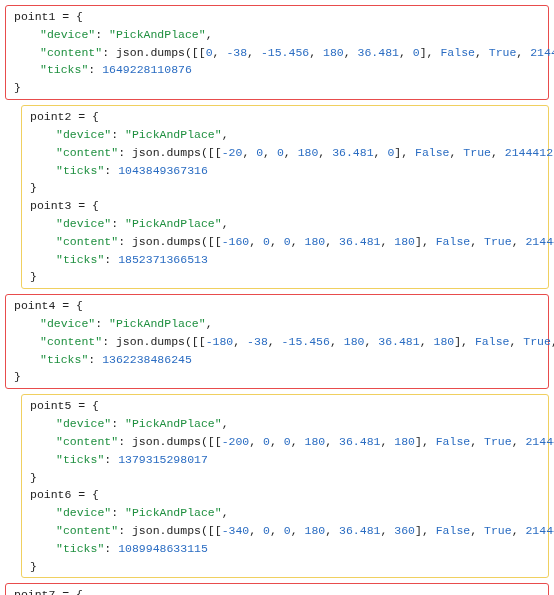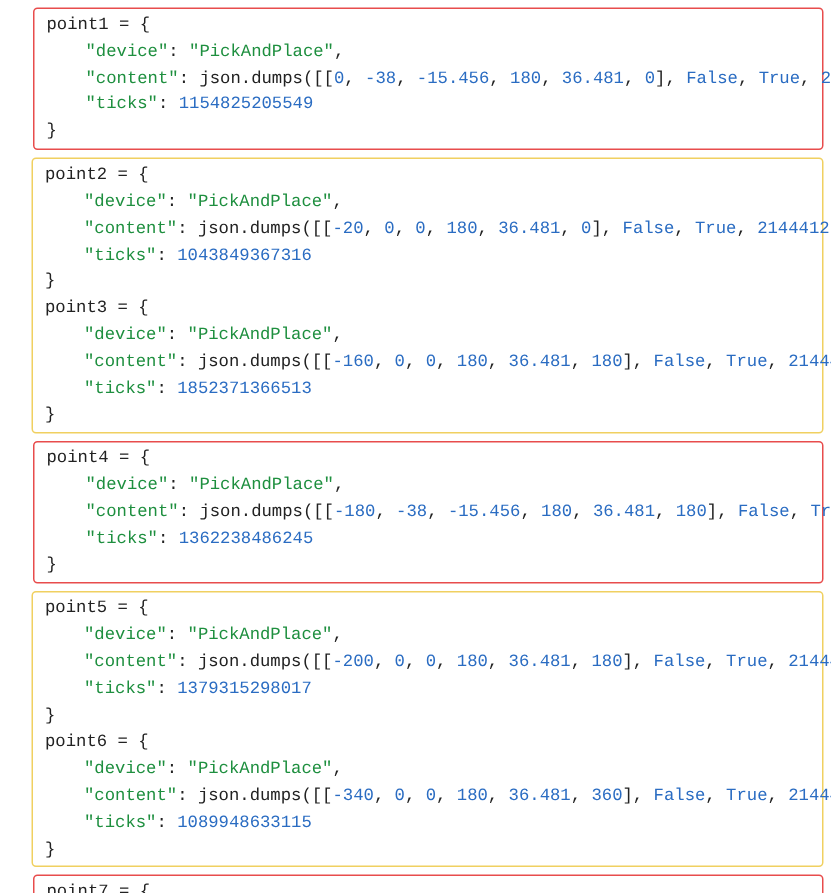--- a/index.html
+++ b/index.html
@@ -11,40 +11,40 @@
       color: #222;
       padding: 5px;
       width: 554px;
     }
     .block {
       border: 1px solid;
       border-radius: 3px;
       padding: 2px 4px 2px 8px;
       margin-bottom: 5px;
     }
-    .red { border-color: #e84c4c; margin-left: 17px; }
+    .red { border-color: #e84c4c; }
     .yellow { border-color: #f0d060; margin-left: 16px; }
     .line { white-space: pre; }
     .indent { padding-left: 26px; }
     .key { color: #1e8f3f; }
     .str { color: #1e8f3f; }
     .num { color: #2a6cc2; }
     .bool { color: #2a6cc2; }
     .plain { color: #222; }
     .punct { color: #222; }
   </style>
 </head>
 <body>
 
 <div id="root">
     <div class="block red">
       <div class="line"><span class="plain">point1 </span><span class="punct">= {</span></div>
       <div class="line indent"><span class="key">"device"</span><span class="punct">: </span><span class="str">"PickAndPlace"</span><span class="punct">,</span></div>
       <div class="line indent"><span class="key">"content"</span><span class="punct">: json.dumps([[</span><span class="num">0</span><span class="punct">, </span><span class="num">-38</span><span class="punct">, </span><span class="num">-15.456</span><span class="punct">, </span><span class="num">180</span><span class="punct">, </span><span class="num">36.481</span><span class="punct">, </span><span class="num">0</span><span class="punct">], </span><span class="bool">False</span><span class="punct">, </span><span class="bool">True</span><span class="punct">, </span><span class="num">2144411</span></div>
-      <div class="line indent"><span class="key">"ticks"</span><span class="punct">: </span><span class="num">1154825205549</span></div>
+      <div class="line indent"><span class="key">"ticks"</span><span class="punct">: </span><span class="num">1649228110876</span></div>
       <div class="line"><span class="punct">}</span></div>
     </div>
     <div class="block yellow">
       <div class="line"><span class="plain">point2 </span><span class="punct">= {</span></div>
       <div class="line indent"><span class="key">"device"</span><span class="punct">: </span><span class="str">"PickAndPlace"</span><span class="punct">,</span></div>
       <div class="line indent"><span class="key">"content"</span><span class="punct">: json.dumps([[</span><span class="num">-20</span><span class="punct">, </span><span class="num">0</span><span class="punct">, </span><span class="num">0</span><span class="punct">, </span><span class="num">180</span><span class="punct">, </span><span class="num">36.481</span><span class="punct">, </span><span class="num">0</span><span class="punct">], </span><span class="bool">False</span><span class="punct">, </span><span class="bool">True</span><span class="punct">, </span><span class="num">2144412</span><span class="punct">]),</span></div>
       <div class="line indent"><span class="key">"ticks"</span><span class="punct">: </span><span class="num">1043849367316</span></div>
       <div class="line"><span class="punct">}</span></div>
       <div class="line"><span class="plain">point3 </span><span class="punct">= {</span></div>
       <div class="line indent"><span class="key">"device"</span><span class="punct">: </span><span class="str">"PickAndPlace"</span><span class="punct">,</span></div>

